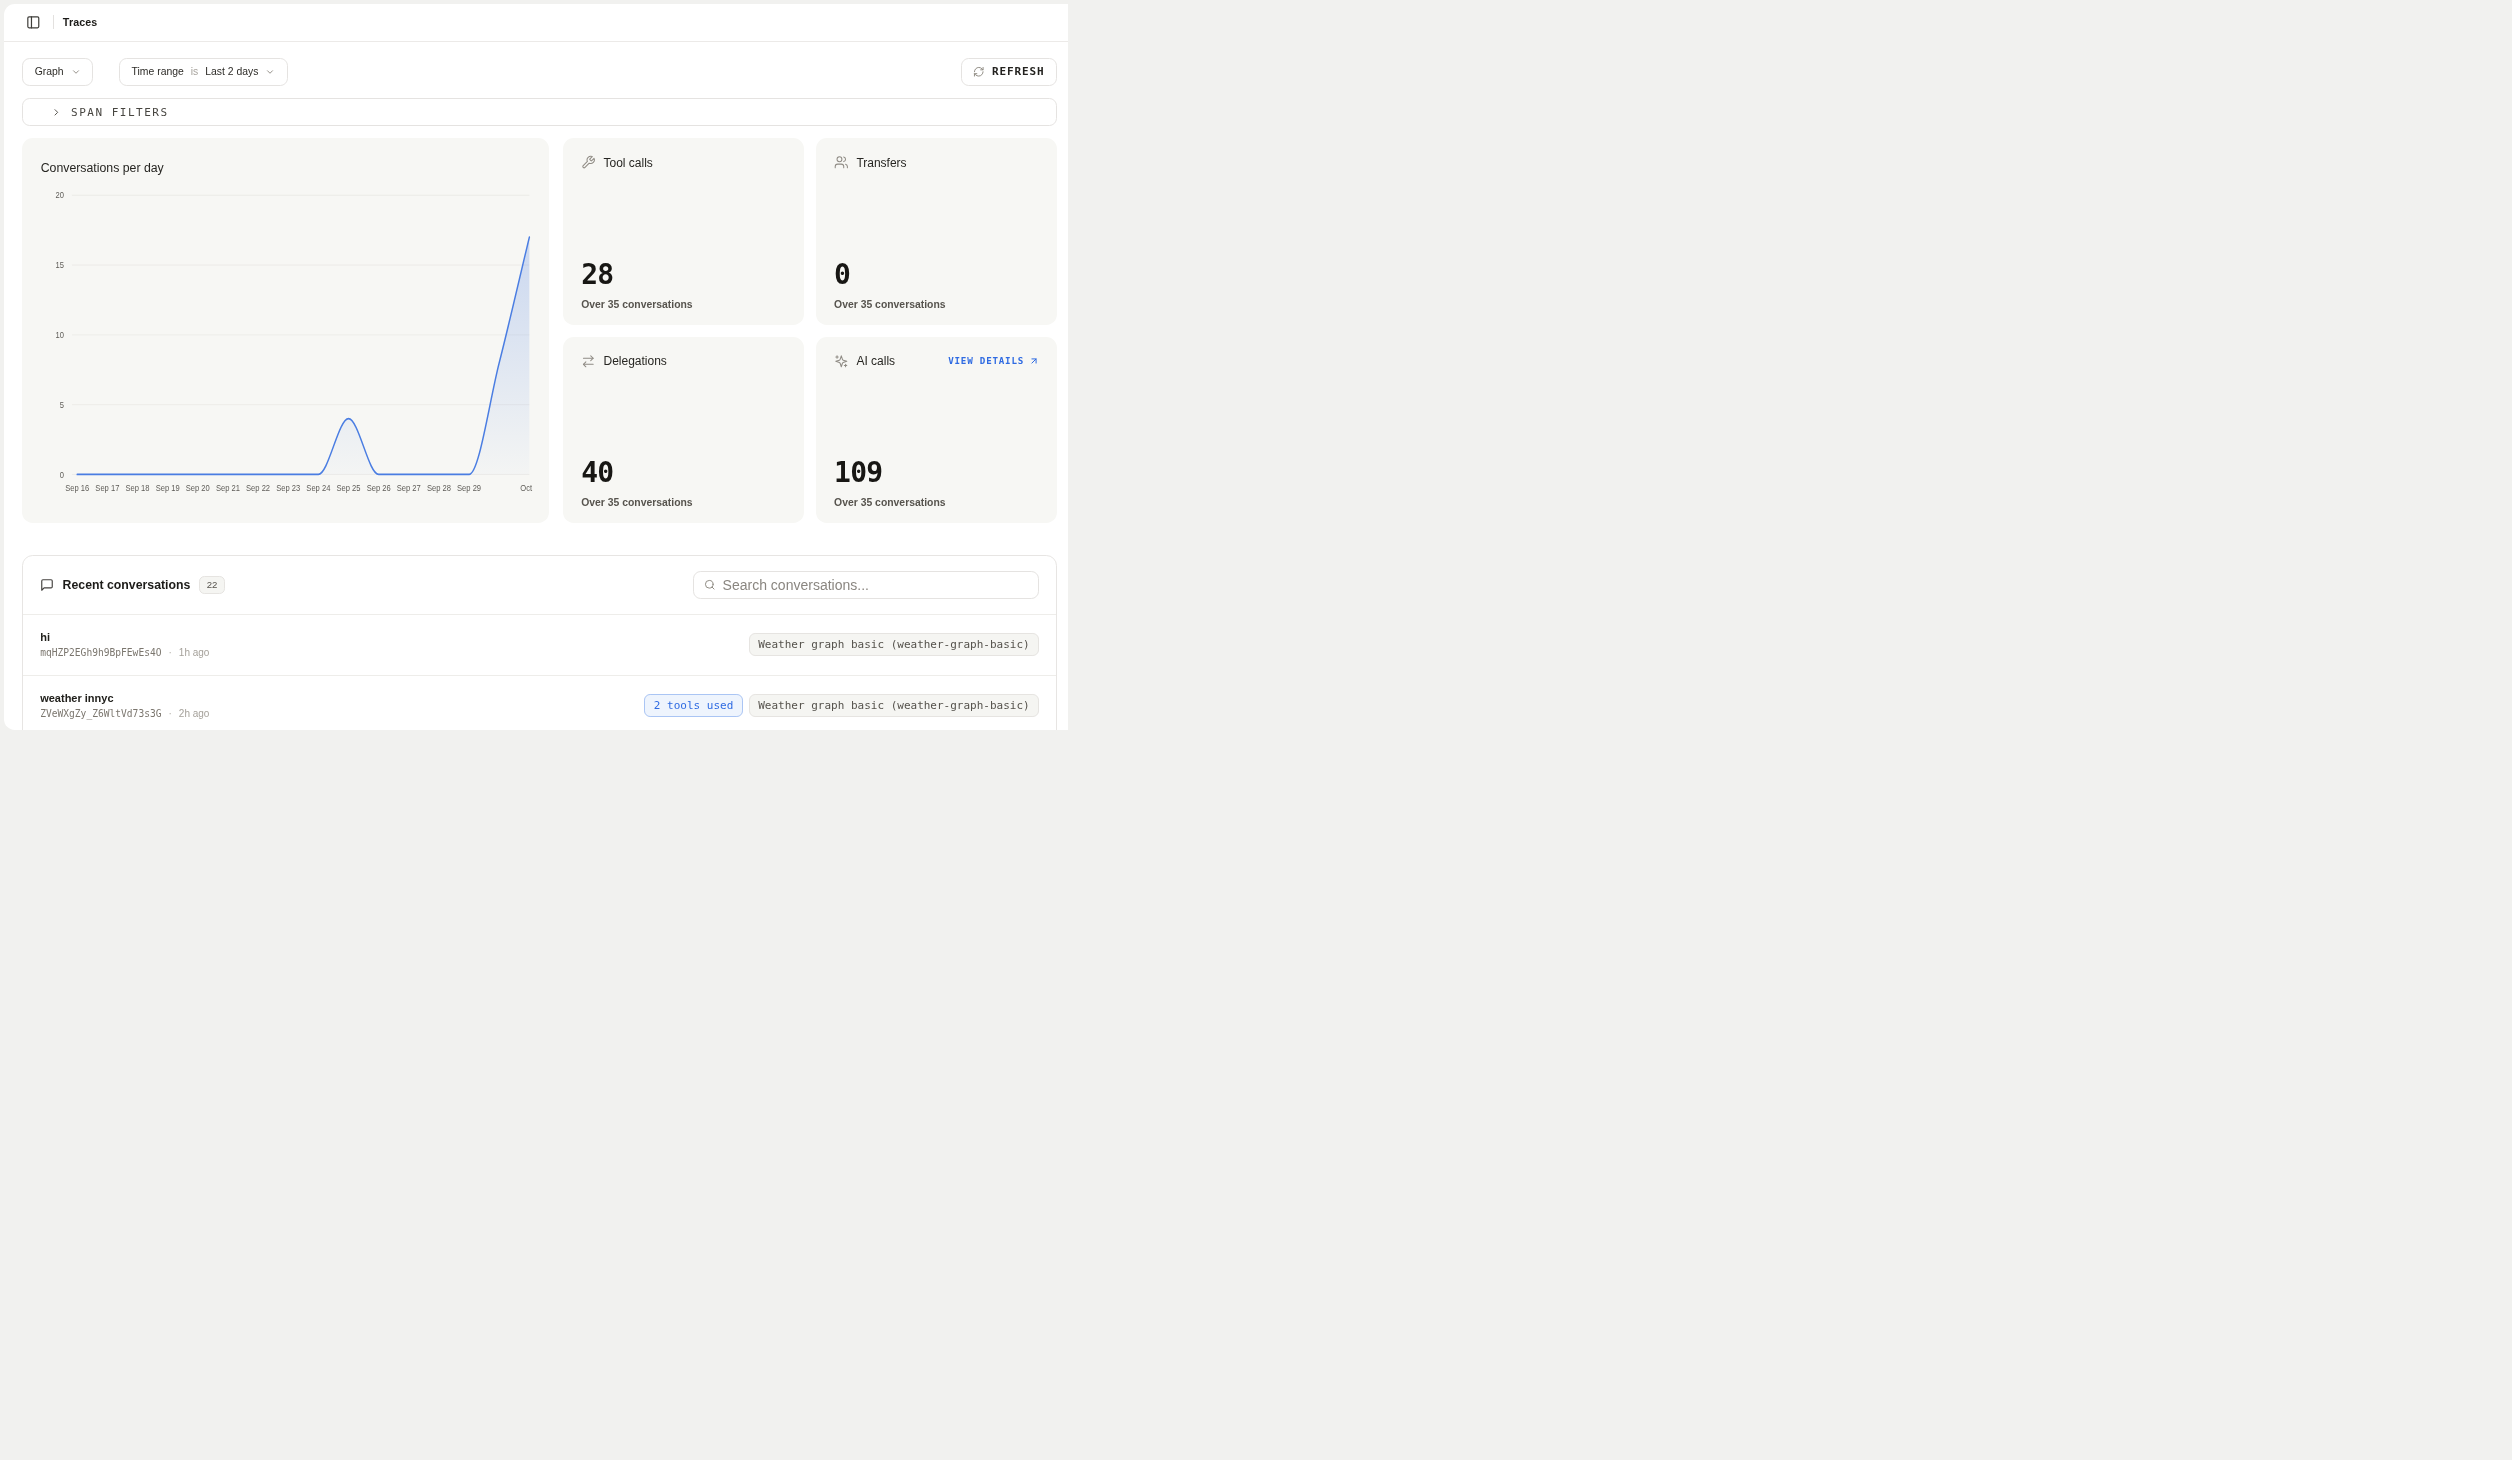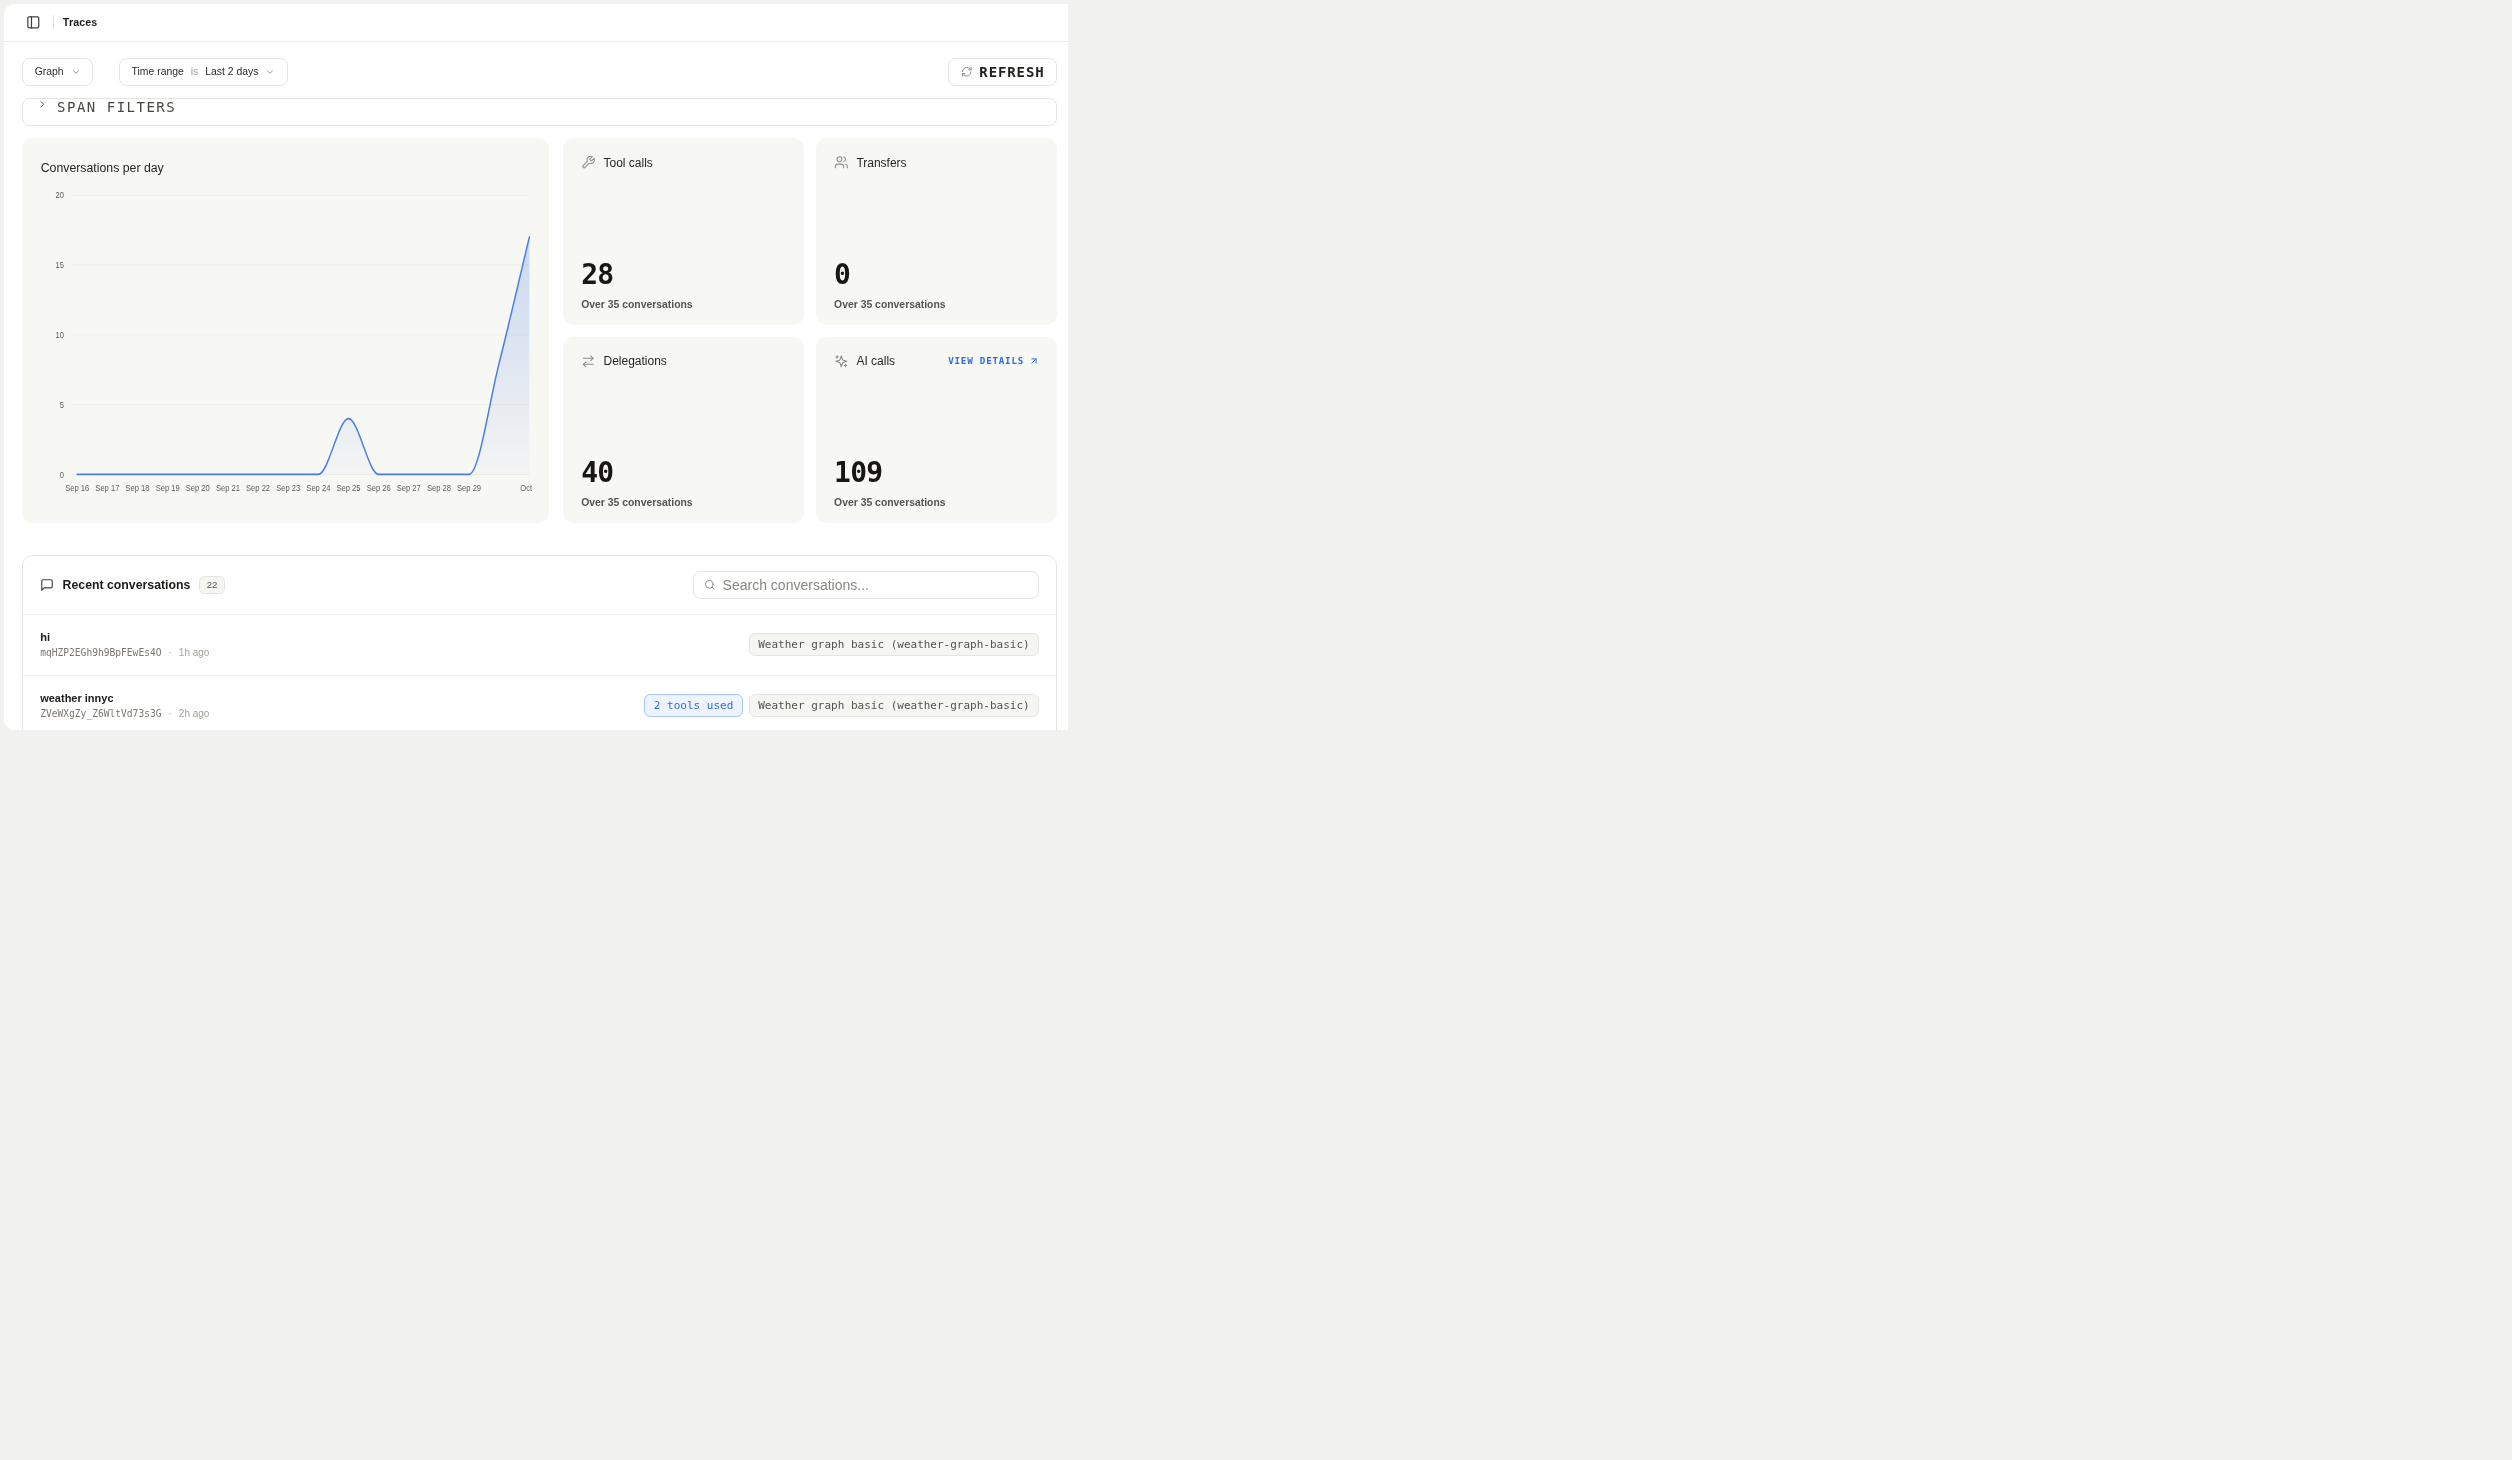--- a/index.html
+++ b/index.html
@@ -18,27 +18,27 @@
   .hdr-title { font-size:10.7px; font-weight:700; letter-spacing:0.1px; color:#1c1b18; }
 
   
   .toolbar { display:flex; align-items:center; justify-content:space-between; padding:16px 10.7px 0 18.4px; }
   .toolbar-left { display:flex; gap:26px; }
   .pill { display:inline-flex; align-items:center; gap:7px; height:28px; padding:0 11.5px;
           background:#fff; border:0.8px solid #e5e3e1; border-radius:7.7px; font-size:10.4px;
           color:#2d2b27; cursor:pointer; font-family:"Liberation Sans", sans-serif; }
   .pill .muted { color:#a7a39d; }
   .pill svg { color:#8c8880; }
-  .refresh-btn { font-family:"DejaVu Sans Mono", monospace; font-size:14px; letter-spacing:0.9px;
+  .refresh-btn { font-family:"DejaVu Sans Mono", monospace; font-size:11px; letter-spacing:0.9px;
                  color:#23221f; font-weight:700;justify-content:center; }
 
   
-  .span-filters { margin:12.3px 10.7px 0 18.4px; display:flex; gap:9.2px; height:28px;
-                  border:0.8px solid #e5e3e1; border-radius:7.7px; padding:0 14px; cursor:pointer;
-                  font-family:"DejaVu Sans Mono", monospace; font-size:14px; letter-spacing:1.5px;
+  .span-filters { margin:12.3px 10.7px 0 18.4px; display:flex; align-items:center; gap:9.2px; height:28px;
+                  border:0.8px solid #e5e3e1; border-radius:7.7px; padding:0 28px; cursor:pointer;
+                  font-family:"DejaVu Sans Mono", monospace; font-size:11px; letter-spacing:1.5px;
                   color:#474540; background:#fff; }
   .span-filters svg { color:#54524d; }
 
   
   .main-row { display:flex; gap:14px; margin:12.3px 10.7px 0 18.4px; }
   .chart-card { flex:1; background:#f7f7f4; border-radius:10.7px; padding:17px 15.3px 7.7px 17px; height:385px; }
   .chart-title { font-size:12.3px; font-weight:500; color:#272622; margin:6.1px 0 7.7px 1.5px; }
   .ax { font:11.5px "Liberation Sans", sans-serif; fill:#5f5d58; }
 
   .stat-grid { flex:1; display:grid; grid-template-columns:1fr 1fr; grid-template-rows:1fr 1fr;

